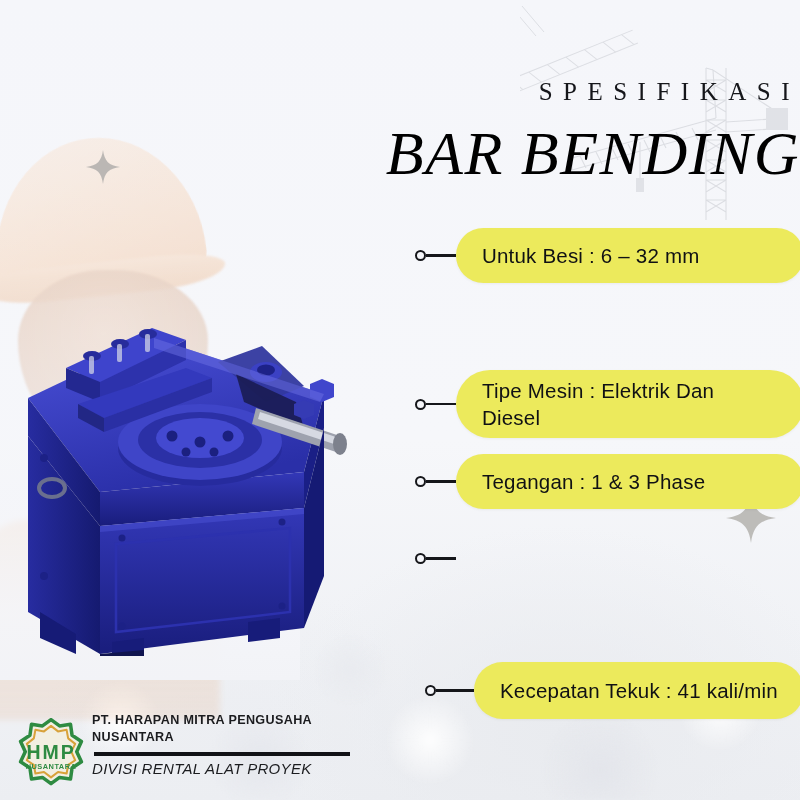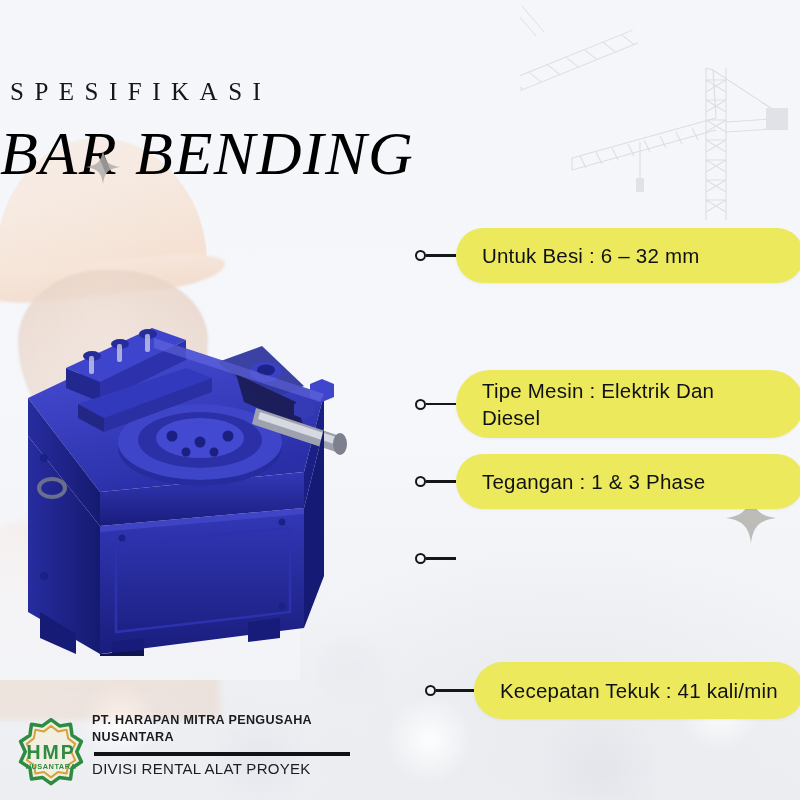--- a/index.html
+++ b/index.html
@@ -73,21 +73,21 @@
   }
   .fade-white{
     position:absolute;left:-20px;top:120px;width:320px;height:560px;
     background:linear-gradient(180deg,rgba(245,246,250,.35) 0%,rgba(245,246,250,.1) 28%,rgba(245,246,250,.55) 62%,rgba(245,246,250,.9) 88%,#f2f3f7 100%);
   }
 
   
   .cranes{position:absolute;right:0;top:0;width:280px;height:220px;opacity:.40;}
 
   
-  .header{position:absolute;left:0;top:0;width:800px;text-align:left;}
+  .header{position:absolute;left:0;top:0;width:800px;text-align:right;}
   .kicker{
     margin-top:78px;
     font-family:"Liberation Serif", serif;
     font-size:25px;letter-spacing:10.5px;
     color:#15161a;font-weight:400;
     text-indent:10px;
   }
   .title{
     margin-top:16px;
     font-family:"Liberation Serif", serif;
@@ -127,21 +127,21 @@
   
   .footer{position:absolute;left:0;top:706px;width:800px;height:94px;}
   .logo{position:absolute;left:12px;top:12px;width:78px;height:72px;}
   .footer-txt{position:absolute;left:92px;top:6px;width:260px;text-align:left;}
   .company{
     font-size:12.6px;font-weight:bold;color:#1b1c1f;
     letter-spacing:.35px;line-height:1.38;
   }
   .rule{height:4px;background:#111216;margin:5px 2px 4px 2px;}
   .division{
-    font-size:15px;color:#1b1c1f;letter-spacing:.3px;
+    font-size:15px;color:#1b1c1f;letter-spacing:.3px;font-style:italic;
   }
 </style>
 </head>
 <body>
 
 <div id="poster">
 
   <div class="bg-base"></div>
   <div class="bg-blur-blobs"></div>
 

